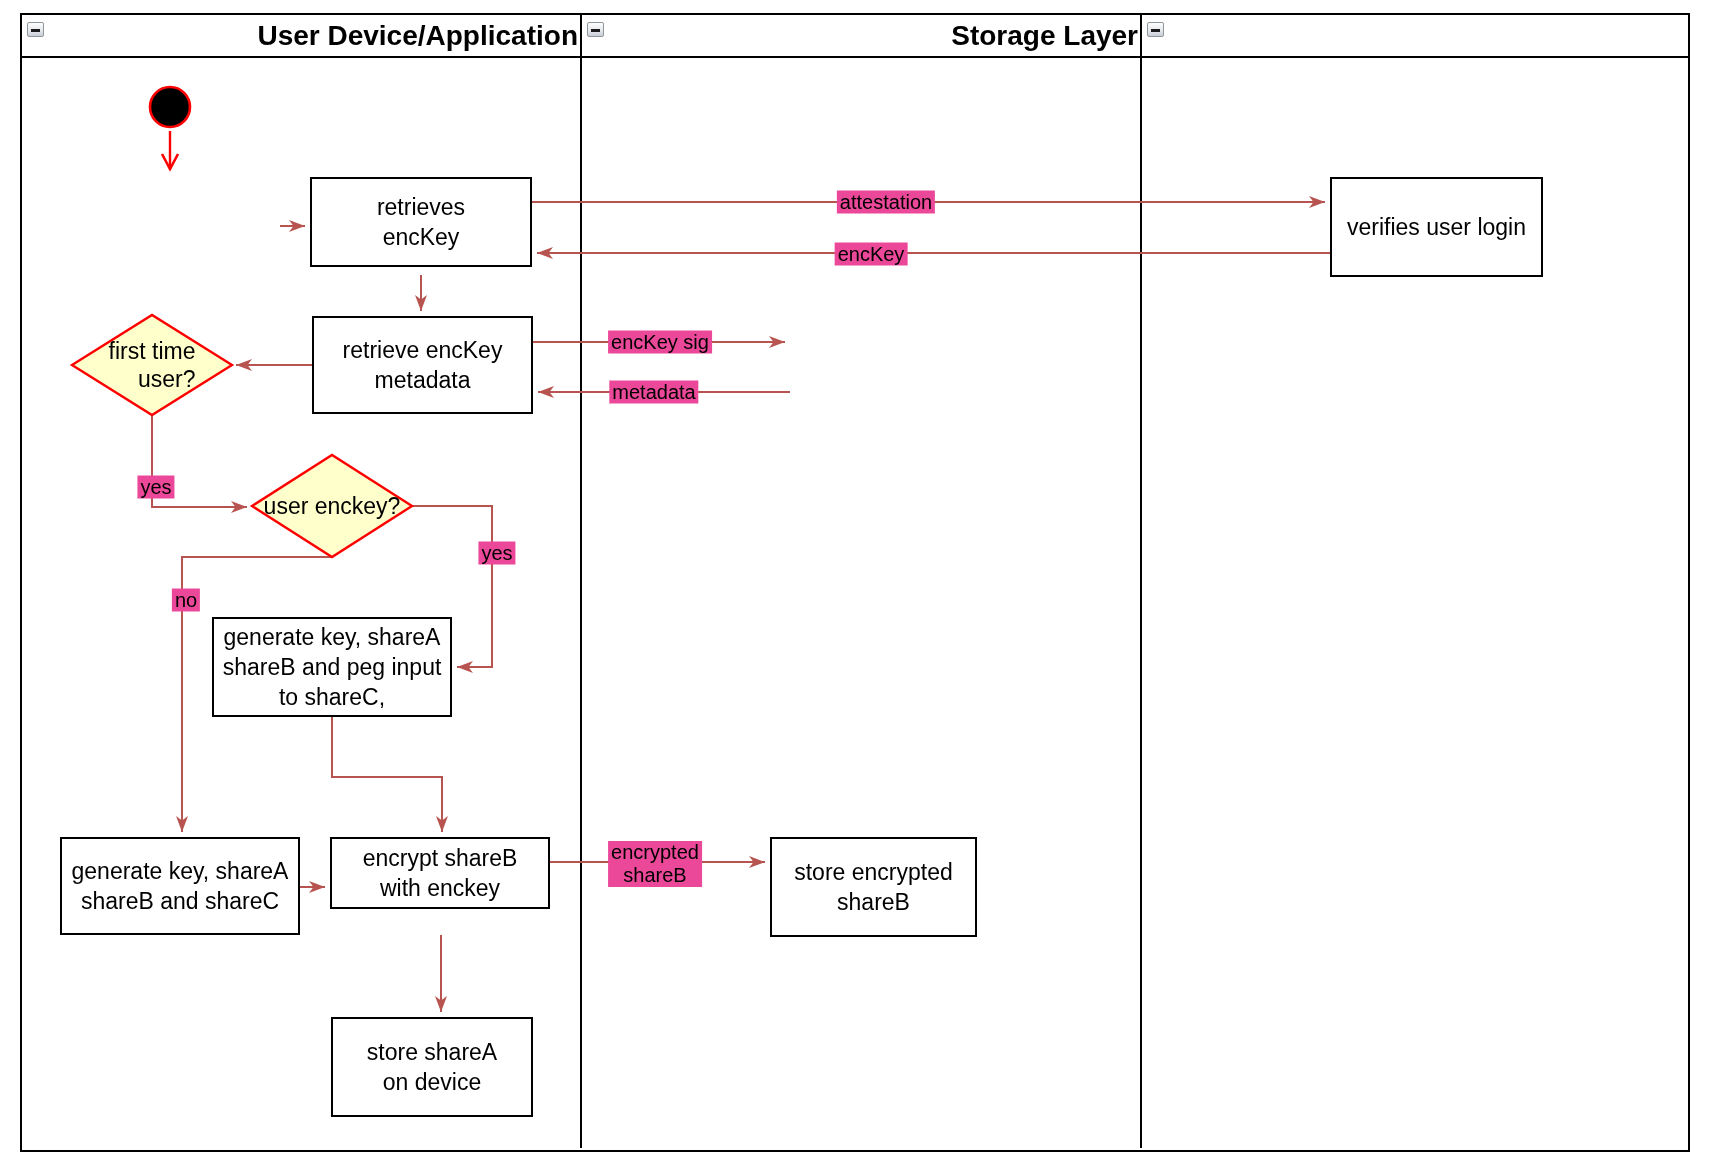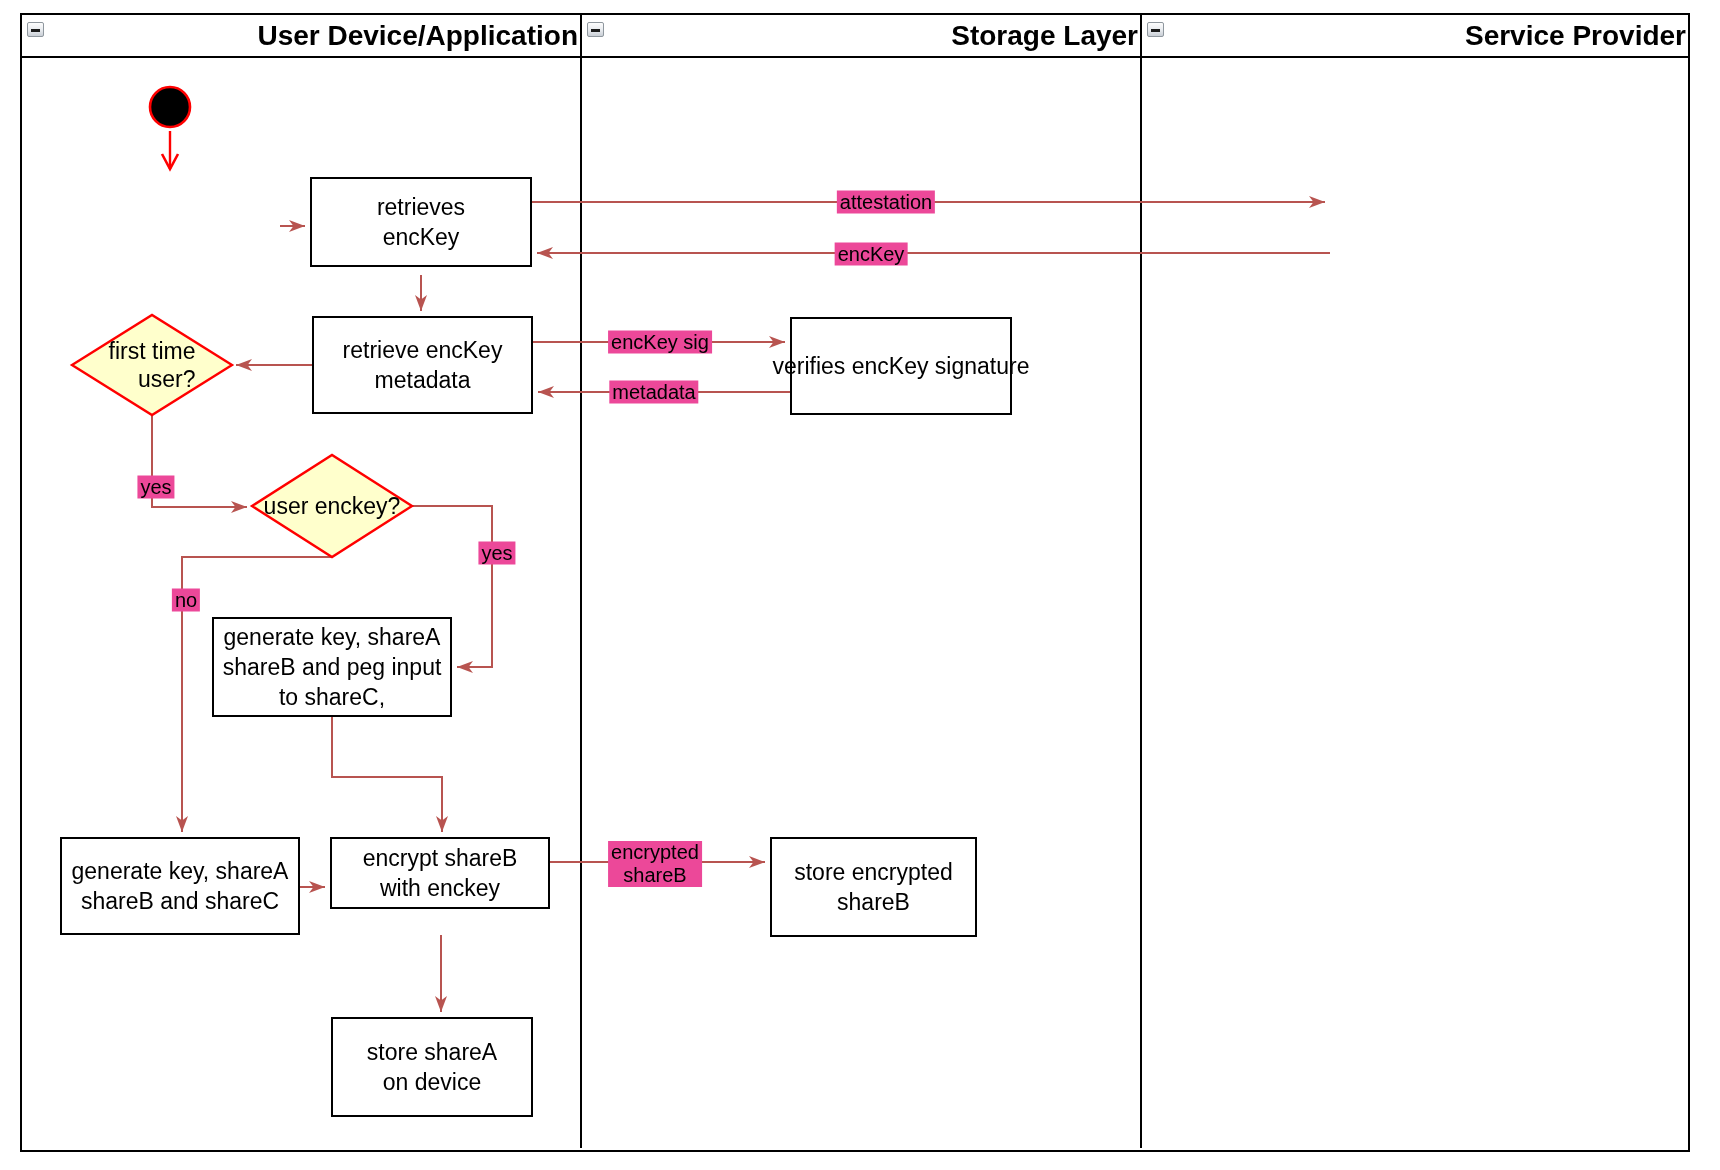--- a/index.html
+++ b/index.html
@@ -34,21 +34,20 @@
   <div class="frame"></div>
   <div class="vline" style="left:580px"></div>
   <div class="vline" style="left:1140px"></div>
   <div class="hline"></div>
 
   <div class="collapse" style="left:27px;top:22px"></div>
   <div class="collapse" style="left:587px;top:22px"></div>
   <div class="collapse" style="left:1147px;top:22px"></div>
   <div class="lane-title" style="left:22px;width:556px">User Device/Application</div>
   <div class="lane-title" style="left:582px;width:556px">Storage Layer</div>
-  <div class="lane-title" style="left:1142px;width:544px">Service Provider</div>
 
   <svg class="wires" width="1720" height="1170">
     <defs>
       <marker id="ah" markerUnits="userSpaceOnUse" markerWidth="20" markerHeight="16" refX="18" refY="8" orient="auto">
         <path d="M2,2 L18,8 L2,14 L6.5,8 Z" fill="#B85450"></path>
       </marker>
       <marker id="ahopen" markerUnits="userSpaceOnUse" markerWidth="24" markerHeight="22" refX="19" refY="10" orient="auto">
         <path d="M4,2 L19,10 L4,18" fill="none" stroke="#FF0000" stroke-width="2.6"></path>
       </marker>
     </defs>
@@ -83,24 +82,24 @@
   <div class="node" style="left:212px;top:617px;width:240px;height:100px">generate key, shareA
 shareB and peg input
 to shareC,</div>
   <div class="node" style="left:60px;top:837px;width:240px;height:98px">generate key, shareA
 shareB and shareC</div>
   <div class="node" style="left:330px;top:837px;width:220px;height:72px">encrypt shareB
 with enckey</div>
   <div class="node" style="left:331px;top:1017px;width:202px;height:100px">store shareA
 on device</div>
 
-  <div class="node nowrap" style="left:790px;top:317px;width:222px;height:98px">verifies encKey signature</div>
   <div class="node" style="left:770px;top:837px;width:207px;height:100px">store encrypted
 shareB</div>
 
+  <div class="node" style="left:1330px;top:177px;width:213px;height:100px">verifies user login</div>
 
   <div class="dlabel" style="left:152px;top:365px">first time
 user?</div>
   <div class="dlabel" style="left:332px;top:506px">user enckey?</div>
 
   <div class="elabel" style="left:886px;top:202px">attestation</div>
   <div class="elabel" style="left:871px;top:254px">encKey</div>
   <div class="elabel" style="left:660px;top:342px">encKey sig</div>
   <div class="elabel" style="left:654px;top:392px">metadata</div>
   <div class="elabel" style="left:655px;top:864px">encrypted

